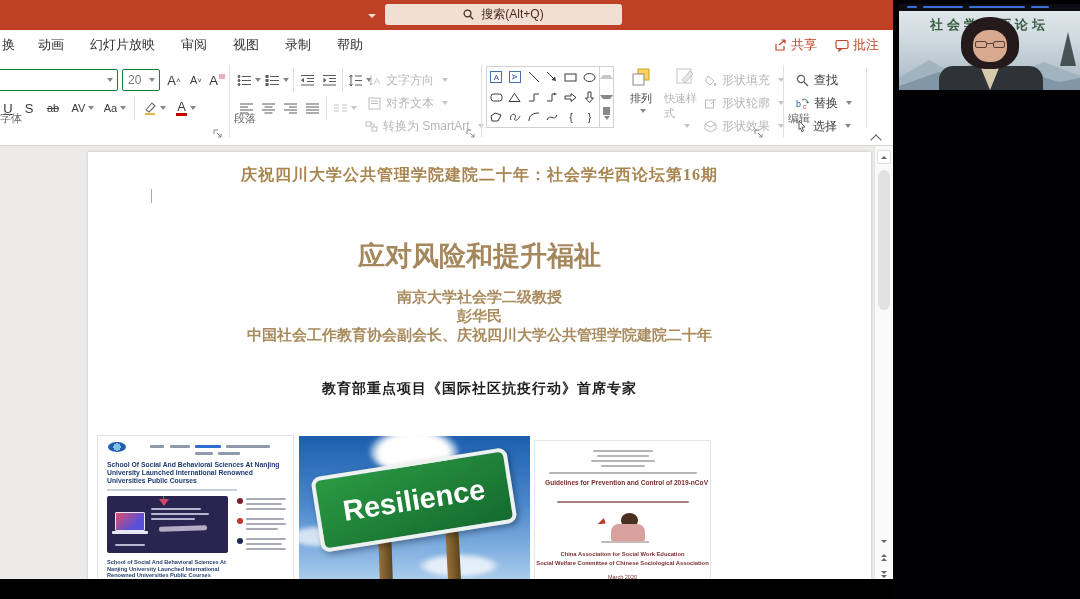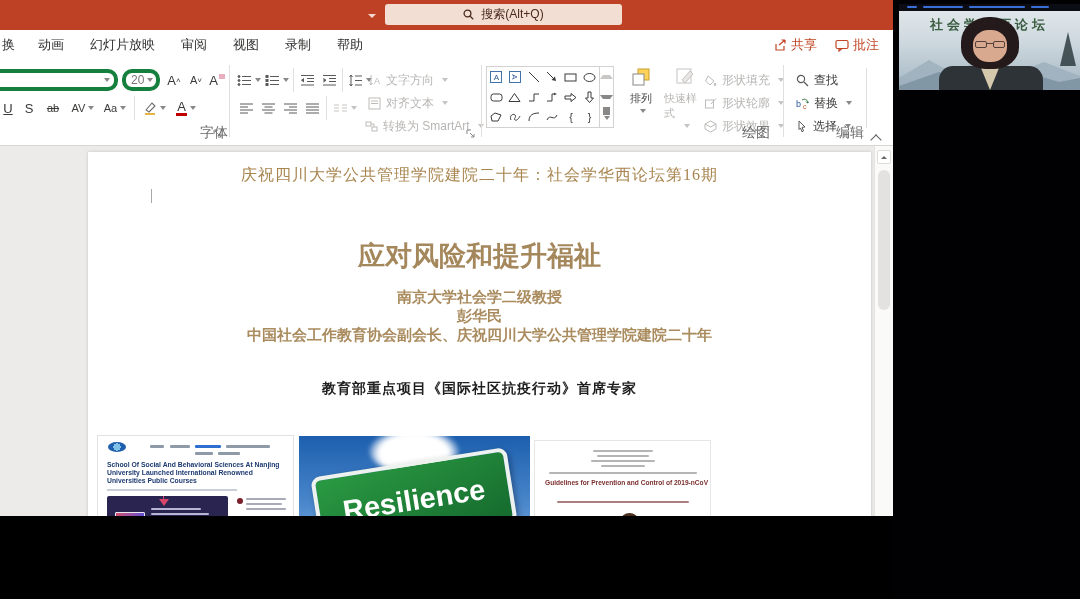--- a/index.html
+++ b/index.html
@@ -1,20 +1,20 @@
 <!DOCTYPE html>
 <html><head>
 <meta charset="utf-8">
 <style>
   *{margin:0;padding:0;box-sizing:border-box}
   html,body{width:1080px;height:599px}
   body{position:relative;background:#000;font-family:"Liberation Sans",sans-serif;overflow:hidden}
 
   
-  #window{position:absolute;left:0;top:0;width:893px;height:516px;background:#737373;overflow:hidden}
+  #window{position:absolute;left:0;top:0;width:893px;height:579px;background:#737373;overflow:hidden}
 
   
   .titlebar{position:absolute;left:0;top:0;width:893px;height:30px;background:#BE4125;color:#fff}
   .doc-title{position:absolute;left:8px;top:0;height:30px;line-height:30px;font-size:12px;white-space:nowrap}
   .title-caret{position:absolute;left:368px;top:14px;width:0;height:0;border-left:4px solid transparent;border-right:4px solid transparent;border-top:4px solid #f4d9cf}
   .search-box{position:absolute;left:385px;top:4px;width:237px;height:21px;background:#F3DED4;border-radius:3px;display:flex;align-items:center;justify-content:center;gap:7px;color:#4a2a1d;font-size:12px;cursor:pointer}
   .tb-right{position:absolute;right:0;top:0;height:30px;display:flex;align-items:center}
   .user-name{font-size:12px;margin-right:10px}
   .avatar{width:19px;height:19px;border-radius:50%;background:#9EA13B;color:#fff;font-size:8px;font-weight:bold;display:flex;align-items:center;justify-content:center;margin-right:14px}
   .tb-btn{width:34px;height:30px;display:flex;align-items:center;justify-content:center}
@@ -27,24 +27,24 @@
   
   .tabrow{position:absolute;left:0;top:30px;width:893px;height:30px;background:#fff;display:flex;align-items:center;font-size:13px;color:#323130}
   .tab{padding:0 13px;height:30px;line-height:30px;cursor:pointer;white-space:nowrap}
   .tab:first-child{padding-left:2px;padding-right:10px}
   .tab-actions{margin-left:auto;display:flex;align-items:center;gap:18px;padding-right:14px;color:#C14524}
   .tab-action{display:flex;align-items:center;gap:4px;cursor:pointer;font-size:13px}
 
   
   .ribbon{position:absolute;left:0;top:60px;width:893px;height:86px;background:#fff;border-bottom:1px solid #d8d6d4;font-size:11px;color:#444}
   .vdiv{position:absolute;top:5px;height:72px;width:1px;background:#e1dfdd}
-  .grplabel{position:absolute;bottom:3px;font-size:14px;color:#696969;text-align:right}
+  .grplabel{position:absolute;bottom:19px;font-size:11px;color:#696969;text-align:left}
   .dd{display:inline-block;width:0;height:0;border-left:3px solid transparent;border-right:3px solid transparent;border-top:4px solid #8a8886;margin-left:3px;vertical-align:middle}
   .dd.dis{border-top-color:#c6c4c2}
-  .combo{position:absolute;height:22px;border:4px solid #15803d;border-radius:10px;background:#fff;display:flex;align-items:center;justify-content:flex-end;padding-right:4px}
+  .combo{position:absolute;height:22px;border:1px solid #15803d;border-radius:2px;background:#fff;display:flex;align-items:center;justify-content:flex-end;padding-right:4px}
   .rbtn{position:absolute;height:22px;display:flex;align-items:center;justify-content:center;color:#3b3a39;cursor:pointer}
   .glyph{font-size:13px;color:#3b3a39}
   .glyph.small{font-size:11px}
   .sup-mark{font-size:8px;color:#3b3a39;vertical-align:top}
   .dis, .dis *{color:#b8b6b4 !important}
   .dlg{position:absolute;bottom:5px;cursor:pointer}
   .chev-up{display:inline-block;width:8px;height:8px;border-left:1.4px solid #605e5c;border-top:1.4px solid #605e5c;transform:rotate(45deg)}
 
   
   .gallery{position:absolute;left:486px;top:6px;width:114px;height:62px;border:1px solid #d4d2d0;background:#fff;display:grid;grid-template-columns:repeat(6,1fr);grid-template-rows:repeat(3,1fr)}
@@ -54,21 +54,21 @@
   .gscroll span{flex:1;display:flex;align-items:center;justify-content:center;cursor:pointer}
   .tri-u{width:0;height:0;border-left:3px solid transparent;border-right:3px solid transparent;border-bottom:4px solid #8a8886}
   .tri-d{width:0;height:0;border-left:3px solid transparent;border-right:3px solid transparent;border-top:4px solid #8a8886}
   .bigbtn{position:absolute;top:6px;width:42px;height:64px;display:flex;flex-direction:column;align-items:center;gap:3px;cursor:pointer;font-size:11px}
   .cmdrow{position:absolute;height:20px;display:flex;align-items:center;gap:5px;font-size:12px;color:#3b3a39;cursor:pointer;white-space:nowrap}
 
   
   .slide-region{position:absolute;left:0;top:146px;width:874px;height:453px;background:#ECEBE9}
   .slide{position:absolute;left:88px;top:6px;width:783px;height:460px;background:#fff;box-shadow:0 0 3px rgba(0,0,0,.18)}
   .serif{font-family:"Liberation Serif","DejaVu Serif",serif}
-  .kicker{position:absolute;left:0;top:13px;width:100%;text-align:center;font-size:16px;font-weight:normal;color:#A8854F;letter-spacing:1px}
+  .kicker{position:absolute;left:0;top:13px;width:100%;text-align:center;font-size:16px;font-weight:bold;color:#A8854F;letter-spacing:1px}
   .cursor-mark{position:absolute;left:63px;top:37px;width:1px;height:14px;background:#a9a9a9}
   .stitle{position:absolute;left:0;width:100%;text-align:center;font-size:27px;font-weight:bold;color:#A5875C}
   .authors{position:absolute;left:0;top:136px;width:100%;text-align:center;font-size:15px;font-weight:bold;color:#A98B5E;line-height:19px}
   .highlight{position:absolute;left:0;top:228px;width:100%;text-align:center;font-size:14px;font-weight:bold;color:#1f1f1f;letter-spacing:1px}
 
   
   .img-web{position:absolute;left:9px;top:283px;width:197px;height:160px;background:#fff;border:1px solid #e2e2e2;overflow:hidden}
   .web-logo{position:absolute;left:10px;top:6px;width:18px;height:10px;border-radius:50%;background:radial-gradient(circle at 50% 50%,#7ec0e8 0 35%,#1f5fae 36% 100%)}
   .navbar .b{position:absolute;height:3px;background:#8f9aa8;border-radius:1px}
   .navbar .blue{background:#2f6fd0}
@@ -378,20 +378,21 @@
       <svg width="13" height="13" viewBox="0 0 13 13">
           <g stroke="#bdbbb9" fill="none">
             <rect x="1" y="2" width="5" height="4"></rect>
             <rect x="7" y="7" width="5" height="4"></rect>
             <path d="M6 4 L9 4 L9 7"></path>
           </g>
         </svg>
       <span>转换为 SmartArt</span>
         <span class="dd dis"></span>
     </span>
+    <div class="grplabel" style="left:234px;width:246px">段落</div>
     <span class="dlg" style="left:466px"><svg width="9" height="9" viewBox="0 0 9 9">
           <path d="M1 1 H5 M1 1 V5 M4 4 L8 8 M8 5 V8 H5" fill="none" stroke="#8a8886"></path>
         </svg></span>
     <span class="vdiv" style="left:481px"></span>
 
     <div class="gallery">
       <span class="cell">
           <span class="box-a">A</span>
         </span>
       <span class="cell">
@@ -529,21 +530,20 @@
     <span class="cmdrow dis" style="left:704px;top:56px">
       <svg width="13" height="13" viewBox="0 0 13 13">
           <g stroke="#bdbbb9" fill="none">
             <path d="M6.5 1 L12 4 L6.5 7 L1 4 Z"></path>
             <path d="M1 4 L1 9 L6.5 12 L12 9 L12 4"></path>
           </g>
         </svg>
       <span>形状效果</span>
         <span class="dd dis"></span>
     </span>
-    <div class="grplabel" style="left:486px;width:284px">绘图</div>
     <span class="dlg" style="left:754px"><svg width="9" height="9" viewBox="0 0 9 9">
           <path d="M1 1 H5 M1 1 V5 M4 4 L8 8 M8 5 V8 H5" fill="none" stroke="#8a8886"></path>
         </svg></span>
     <span class="vdiv" style="left:783px"></span>
 
     <span class="cmdrow" style="left:796px;top:10px">
       <svg width="13" height="13" viewBox="0 0 13 13">
           <circle cx="5" cy="5" r="3.6" fill="none" stroke="#5a5a5a" stroke-width="1.2"></circle>
           <line x1="8" y1="8" x2="12" y2="12" stroke="#5a5a5a" stroke-width="1.2"></line>
         </svg>

